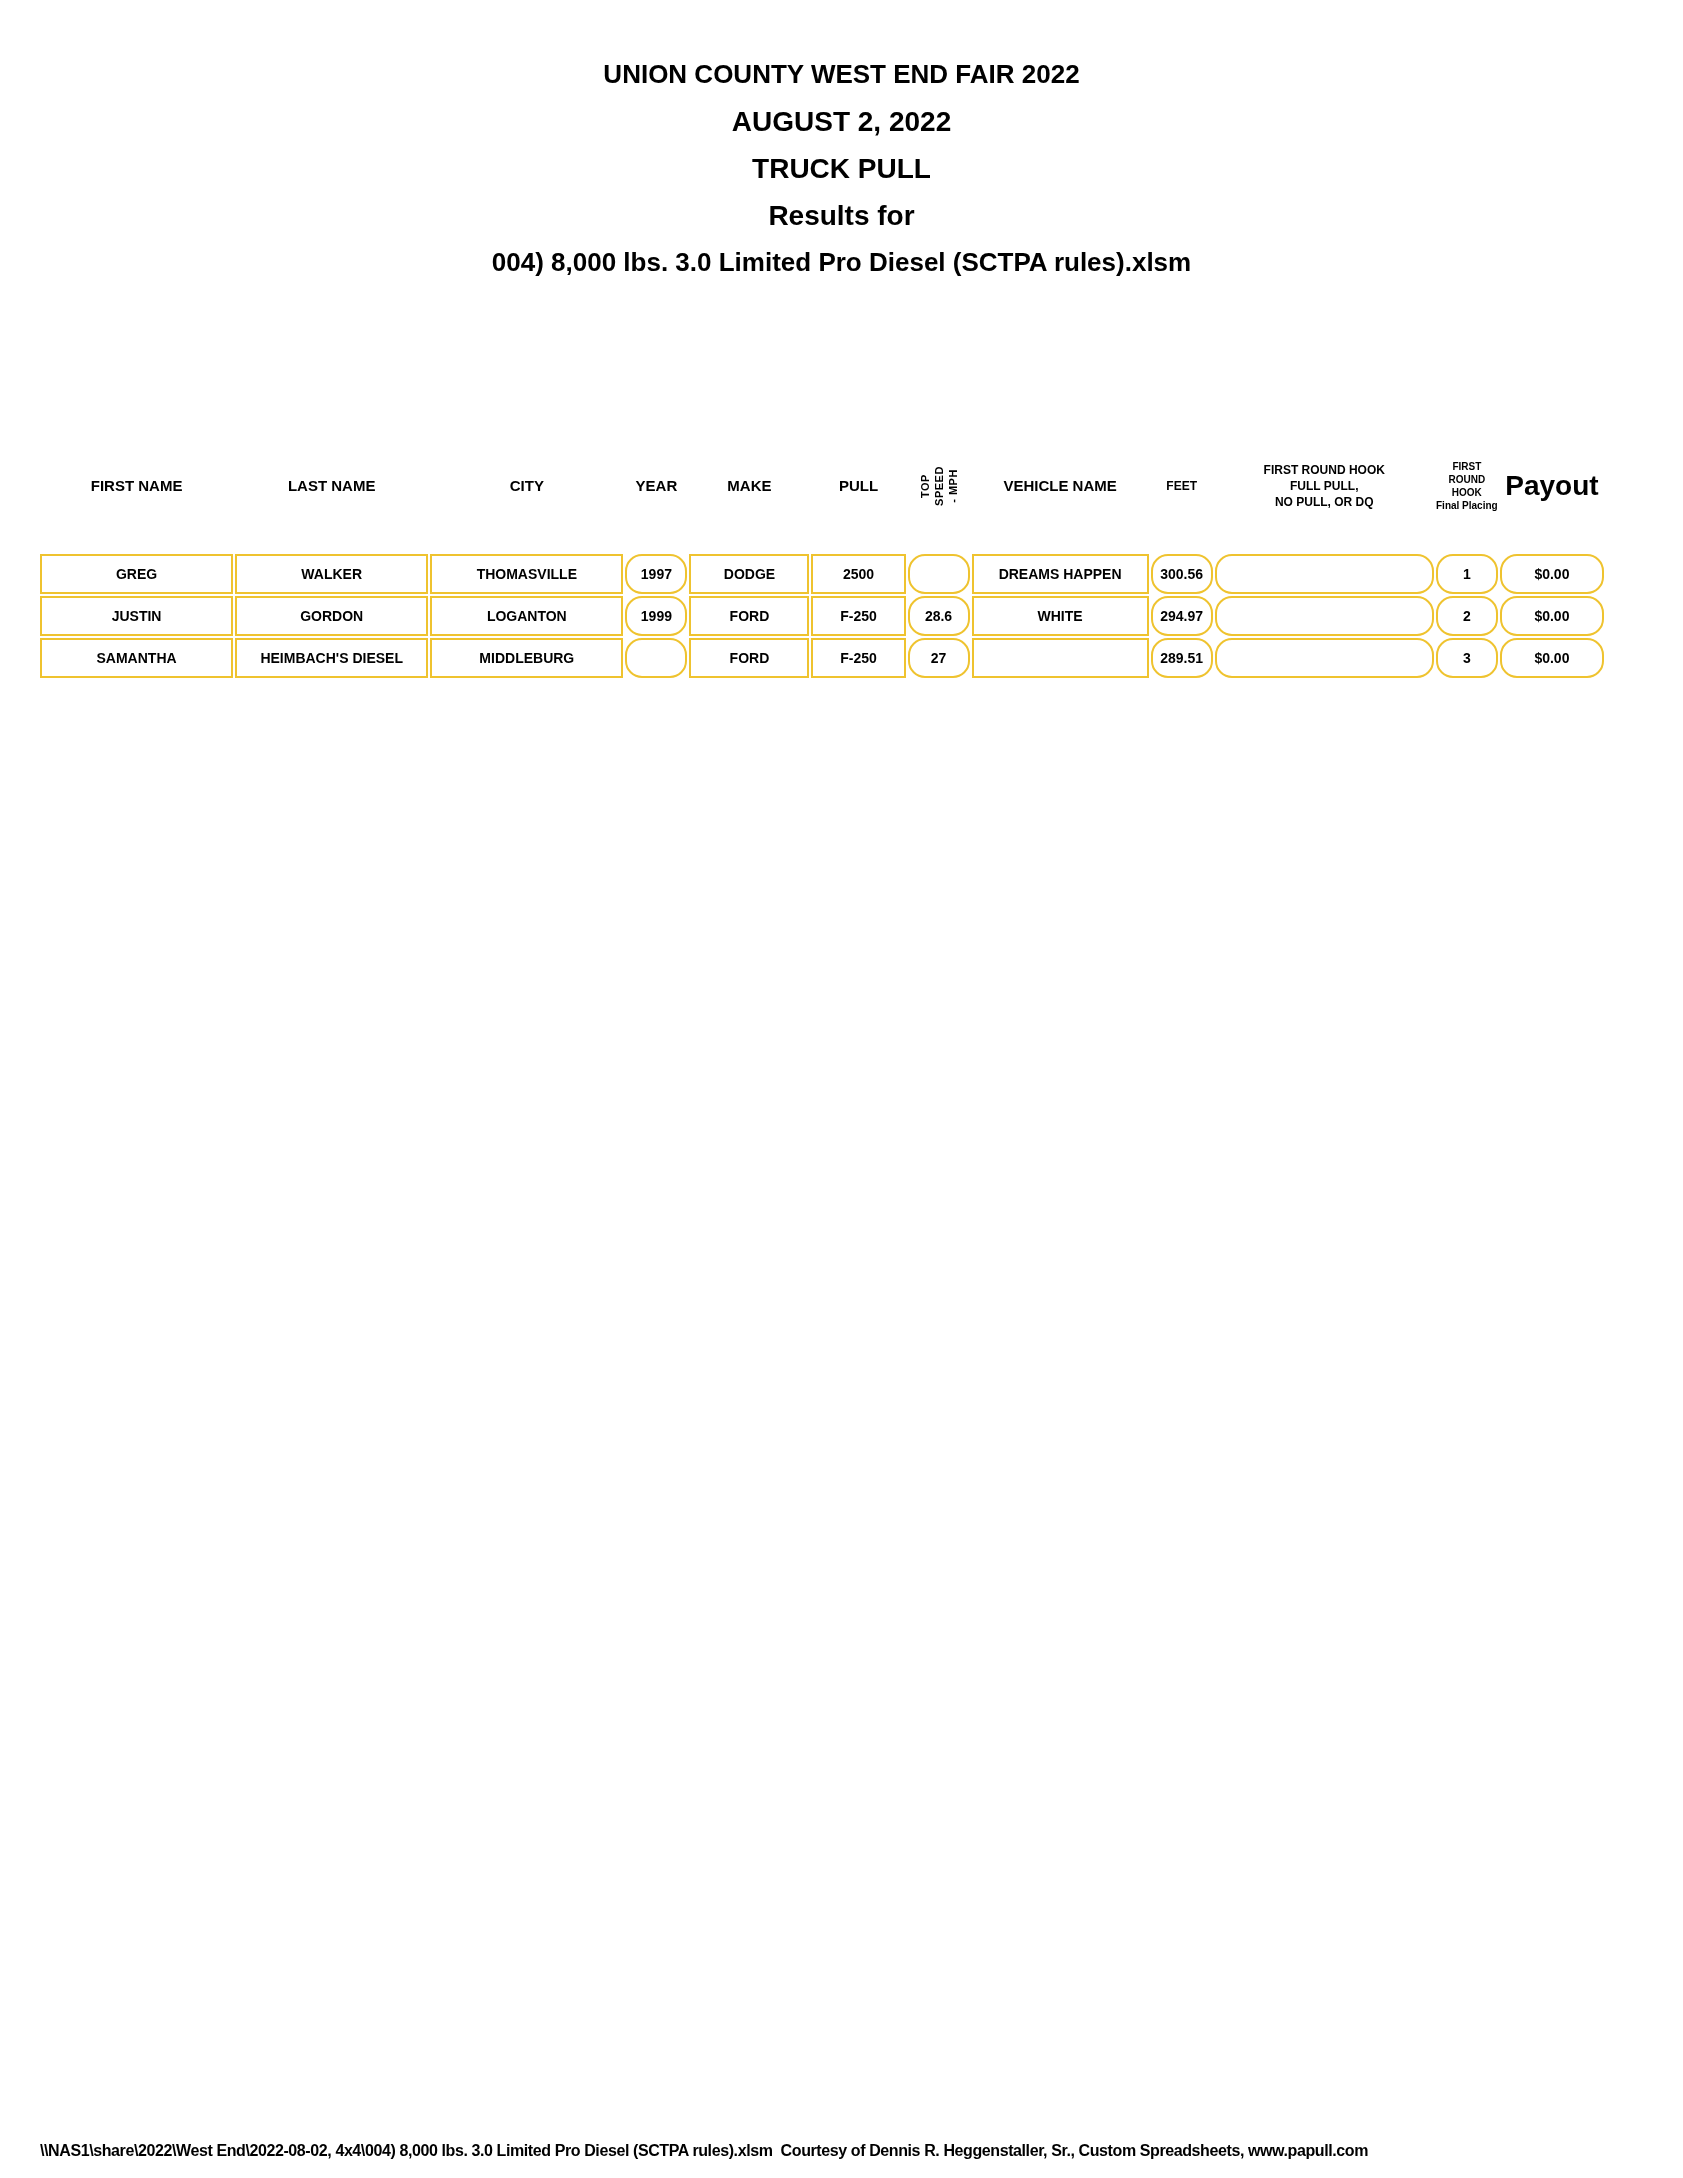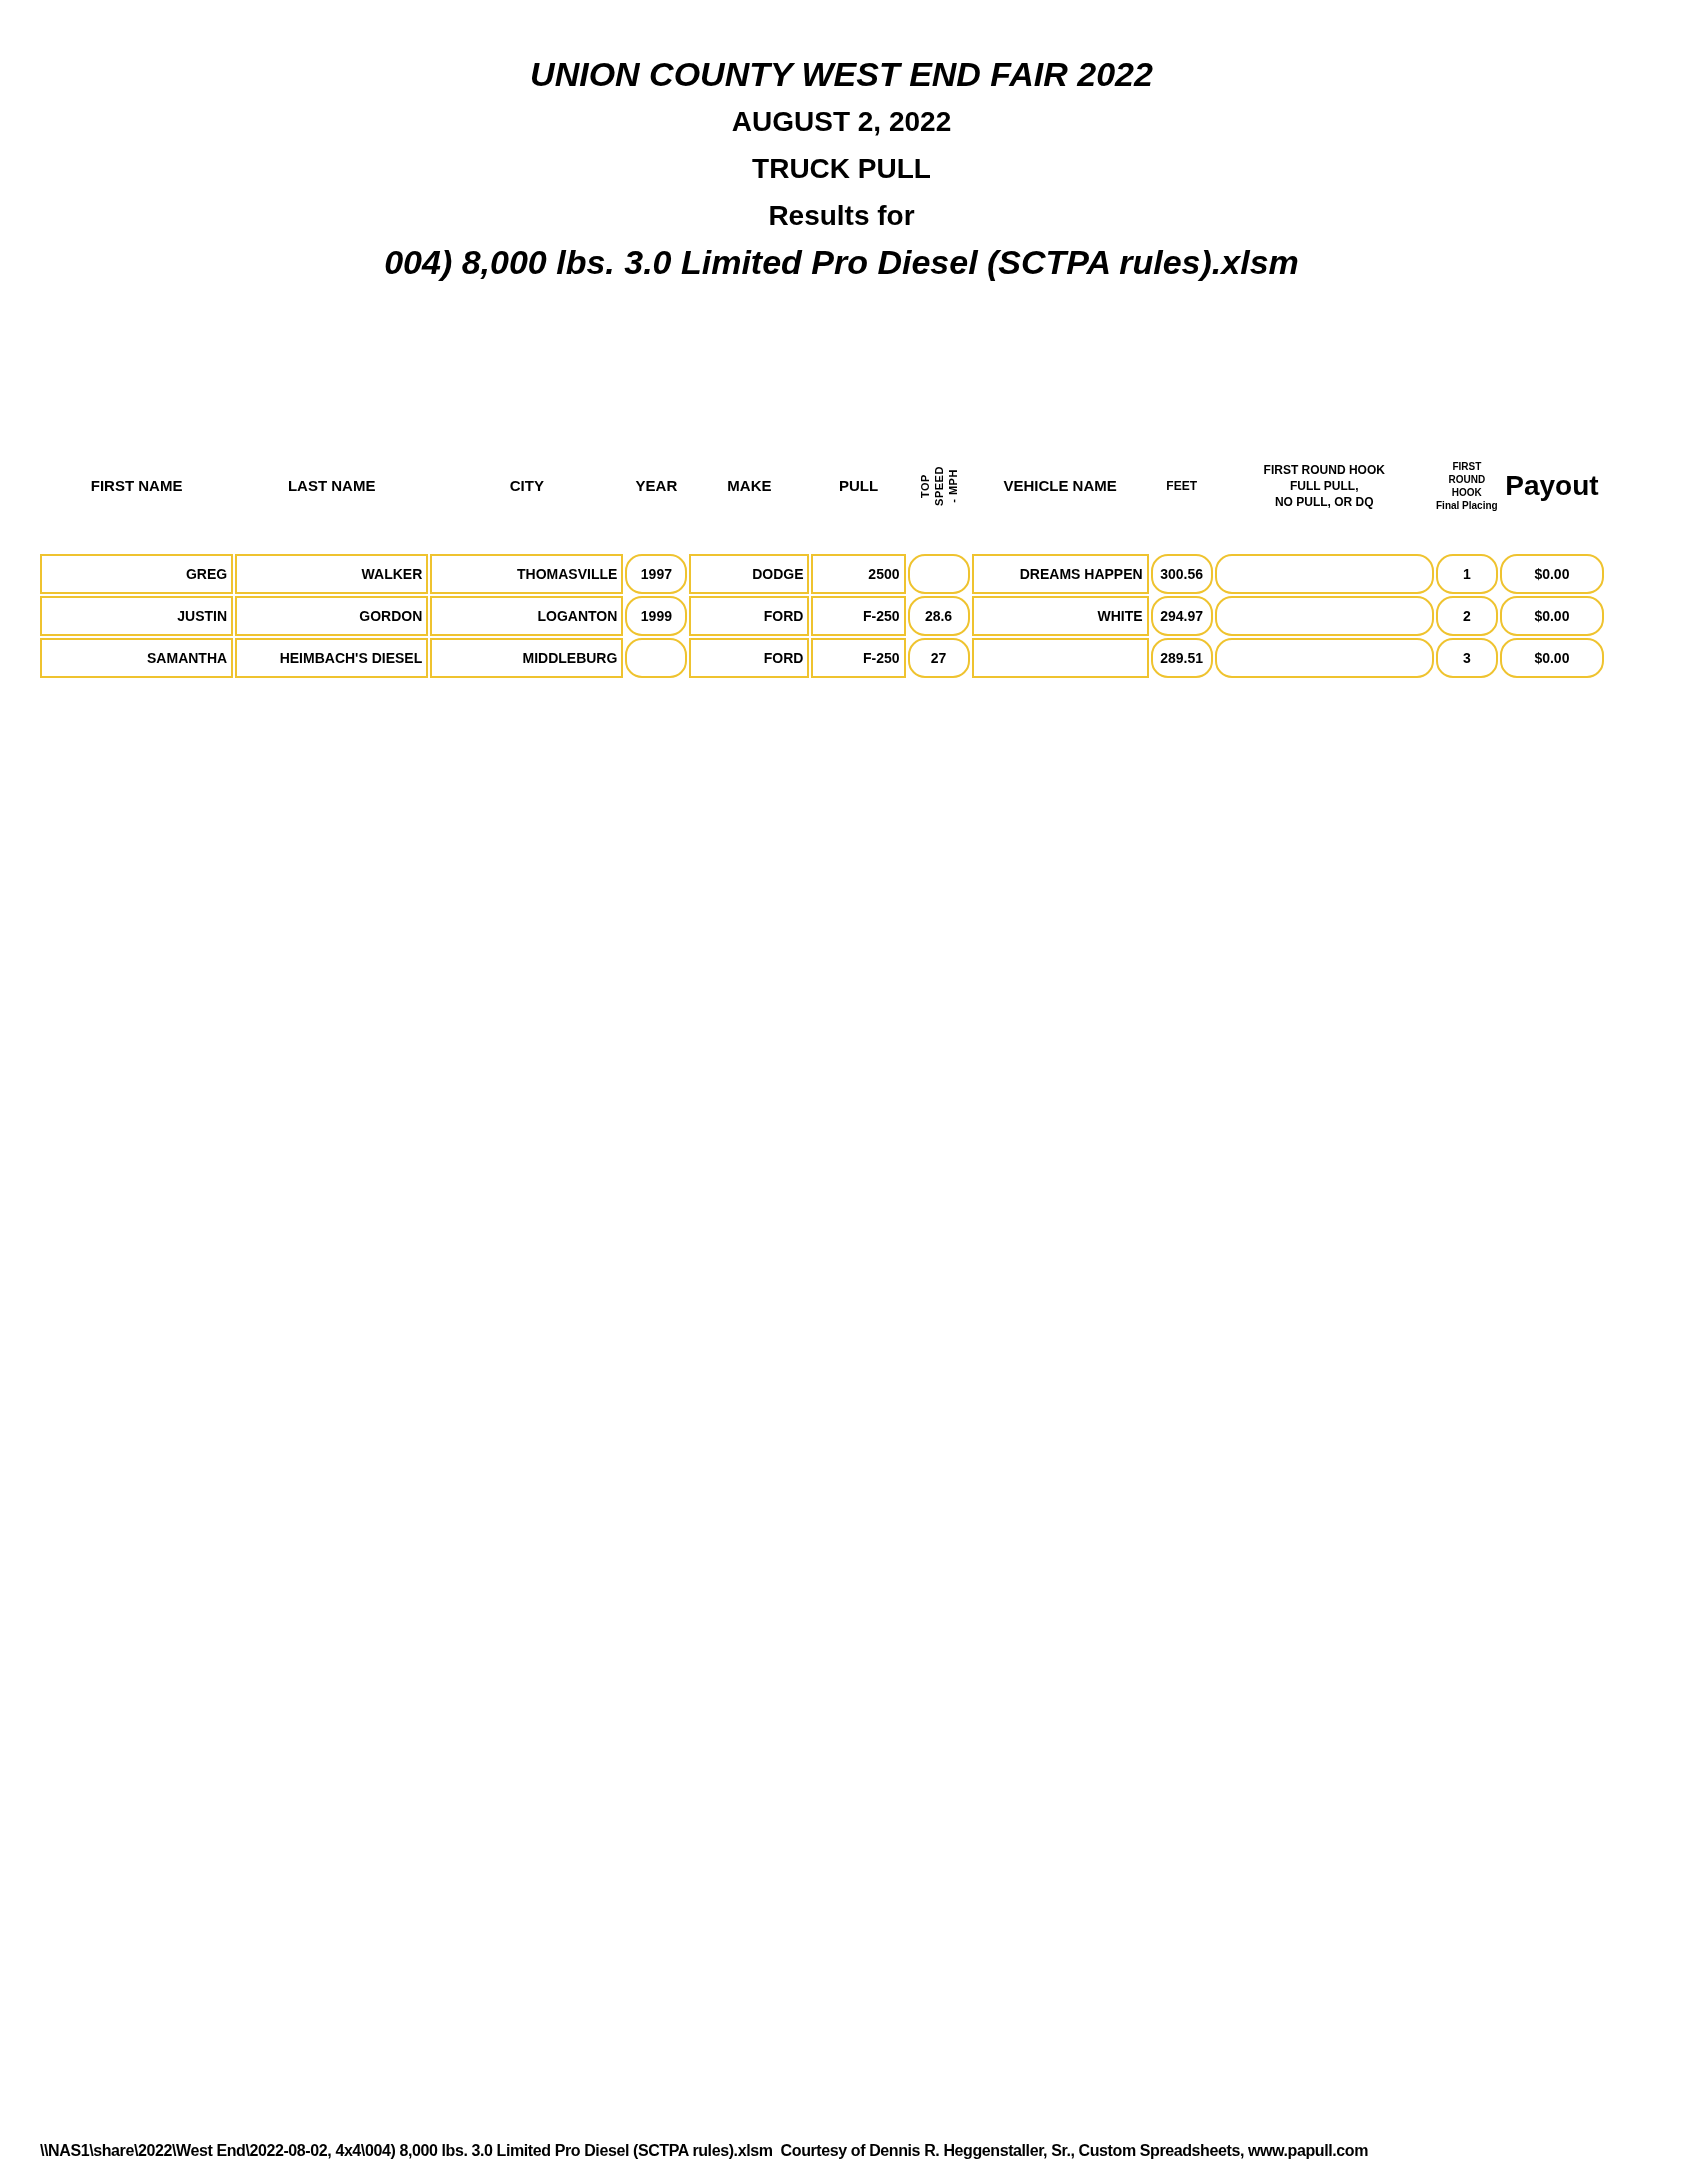--- a/index.html
+++ b/index.html
@@ -20,21 +20,21 @@
   
   #title-block {
     position: absolute;
     top: 51px;
     left: 0;
     width: 1683px;
     text-align: center;
     font-weight: bold;
   }
   #title-block div { line-height: 47px; }
-  .t-big   { font-size: 34px; font-style: italic; }
+  .t-big   { font-size: 26px; }
   .t-med   { font-size: 28px; }
 
   
   #results-table-wrap {
     position: absolute;
     top: 421px;
     left: 38px;
   }
   table#results-table {
     border-collapse: separate;
@@ -70,21 +70,21 @@
   #results-table tbody td {
     border: 2px solid #EFC32F;
     background: #ffffff;
     height: 36px;
     font-size: 14px;
     font-weight: bold;
     vertical-align: middle;
     white-space: pre-line;
     overflow: hidden;
   }
-  td.al { text-align: right;  padding: 0 4px 0 4px; margin-top: 36px; }
+  td.al { text-align: center;  padding: 0 4px 0 4px; margin-top: 36px; }
   td.ac { text-align: center; padding: 0 2px; border-radius: 17px; }
   td.hook-cell { line-height: 19px; }
 
   
   #footer {
     position: absolute;
     left: 40px;
     top: 2073px;
     width: 1604px;
     font-size: 16px;

